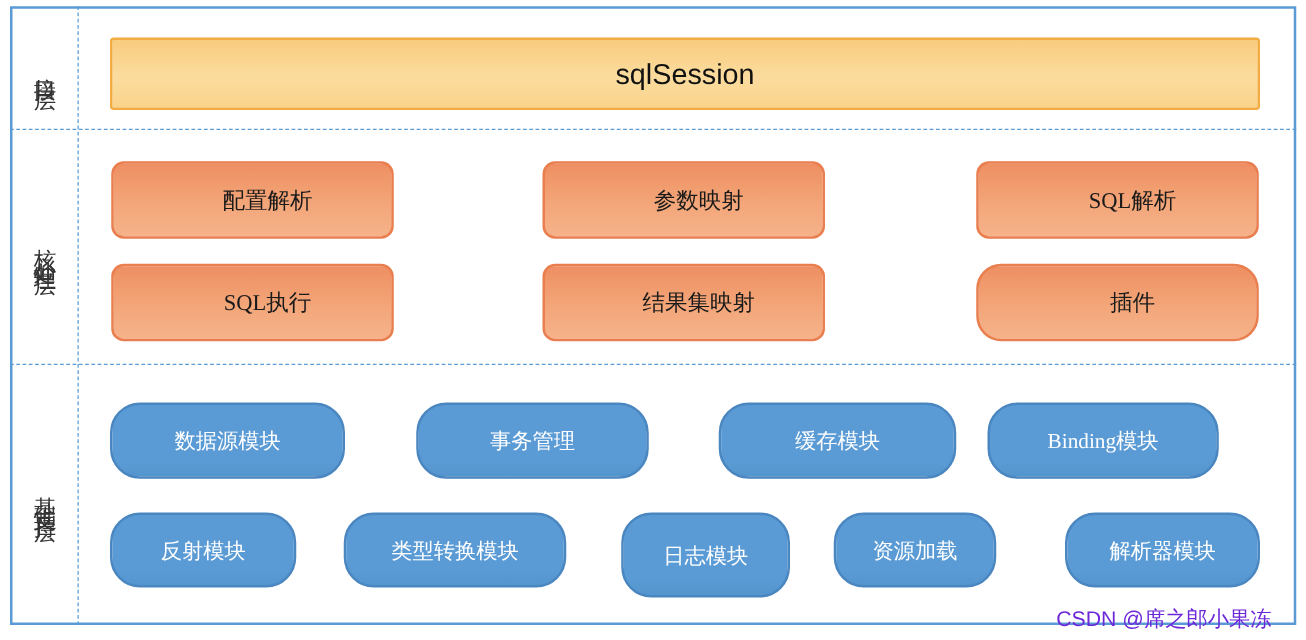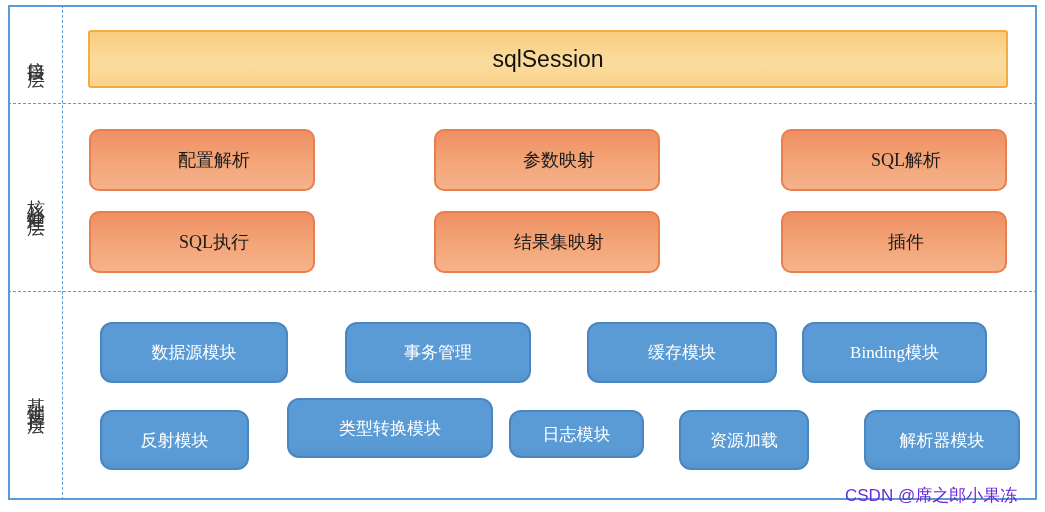--- a/index.html
+++ b/index.html
@@ -52,25 +52,24 @@
   
   .orange{
     border:2px solid #E97E4F;border-radius:10px;
     background:linear-gradient(180deg,#EE8F62 0%,#F3A679 55%,#F6B28A 100%);
     font-size:18px;color:#1a1a1a;
     font-family:"Liberation Serif","DejaVu Serif",serif;
     padding-left:24px;
   }
   
   .blue{
-    border:2px solid #4A86C0;border-radius:12px;
+    border:2px solid #4A86C0;border-radius:24px;
     background:linear-gradient(180deg,#5B9BD5 0%,#5B9BD5 80%,#5595CE 100%);
     font-size:17px;color:#fff;
     font-family:"Liberation Serif","DejaVu Serif",serif;
-    margin-left:12px;
   }
   
   .watermark{
     position:absolute;left:845px;top:484px;z-index:5;
     font-size:17px;color:#6d28d9;white-space:nowrap;
     font-family:"Liberation Sans","DejaVu Sans",sans-serif;
   }
 </style>
 </head>
 <body>
@@ -87,28 +86,28 @@
   <div class="layer-label l3">基础支持层</div>
 
   <div class="box gold" style="left:88px;top:30px;width:920px;height:58px;">sqlSession</div>
 
   <div class="box orange" style="left:89px;top:129px;width:226px;height:62px;">配置解析</div>
   <div class="box orange" style="left:781px;top:129px;width:226px;height:62px;">SQL解析</div>
   <div class="box orange" style="left:434px;top:129px;width:226px;height:62px;">参数映射</div>
 
   <div class="box orange" style="left:89px;top:211px;width:226px;height:62px;">SQL执行</div>
   <div class="box orange" style="left:434px;top:211px;width:226px;height:62px;">结果集映射</div>
-  <div class="box orange" style="left:781px;top:211px;width:226px;height:62px;">插件</div>
+  <div class="box orange" style="left:781px;top:211px;width:226px;height:62px;border-radius:20px;">插件</div>
 
   <div class="box blue" style="left:88px;top:322px;width:188px;height:61px;">数据源模块</div>
   <div class="box blue" style="left:575px;top:322px;width:190px;height:61px;">缓存模块</div>
   <div class="box blue" style="left:333px;top:322px;width:186px;height:61px;">事务管理</div>
   <div class="box blue" style="left:790px;top:322px;width:185px;height:61px;">Binding模块</div>
 
   <div class="box blue" style="left:88px;top:410px;width:149px;height:60px;">反射模块</div>
-  <div class="box blue" style="left:275px;top:398px;width:206px;height:60px;">类型转换模块</div>
-  <div class="box blue" style="left:497px;top:410px;width:135px;height:48px;">日志模块</div>
+  <div class="box blue" style="left:275px;top:410px;width:178px;height:60px;">类型转换模块</div>
+  <div class="box blue" style="left:497px;top:410px;width:135px;height:68px;">日志模块</div>
   <div class="box blue" style="left:667px;top:410px;width:130px;height:60px;">资源加载</div>
   <div class="box blue" style="left:852px;top:410px;width:156px;height:60px;">解析器模块</div>
 
   <div class="watermark">CSDN @席之郎小果冻</div>
 
 </div>
 
 </body></html>

